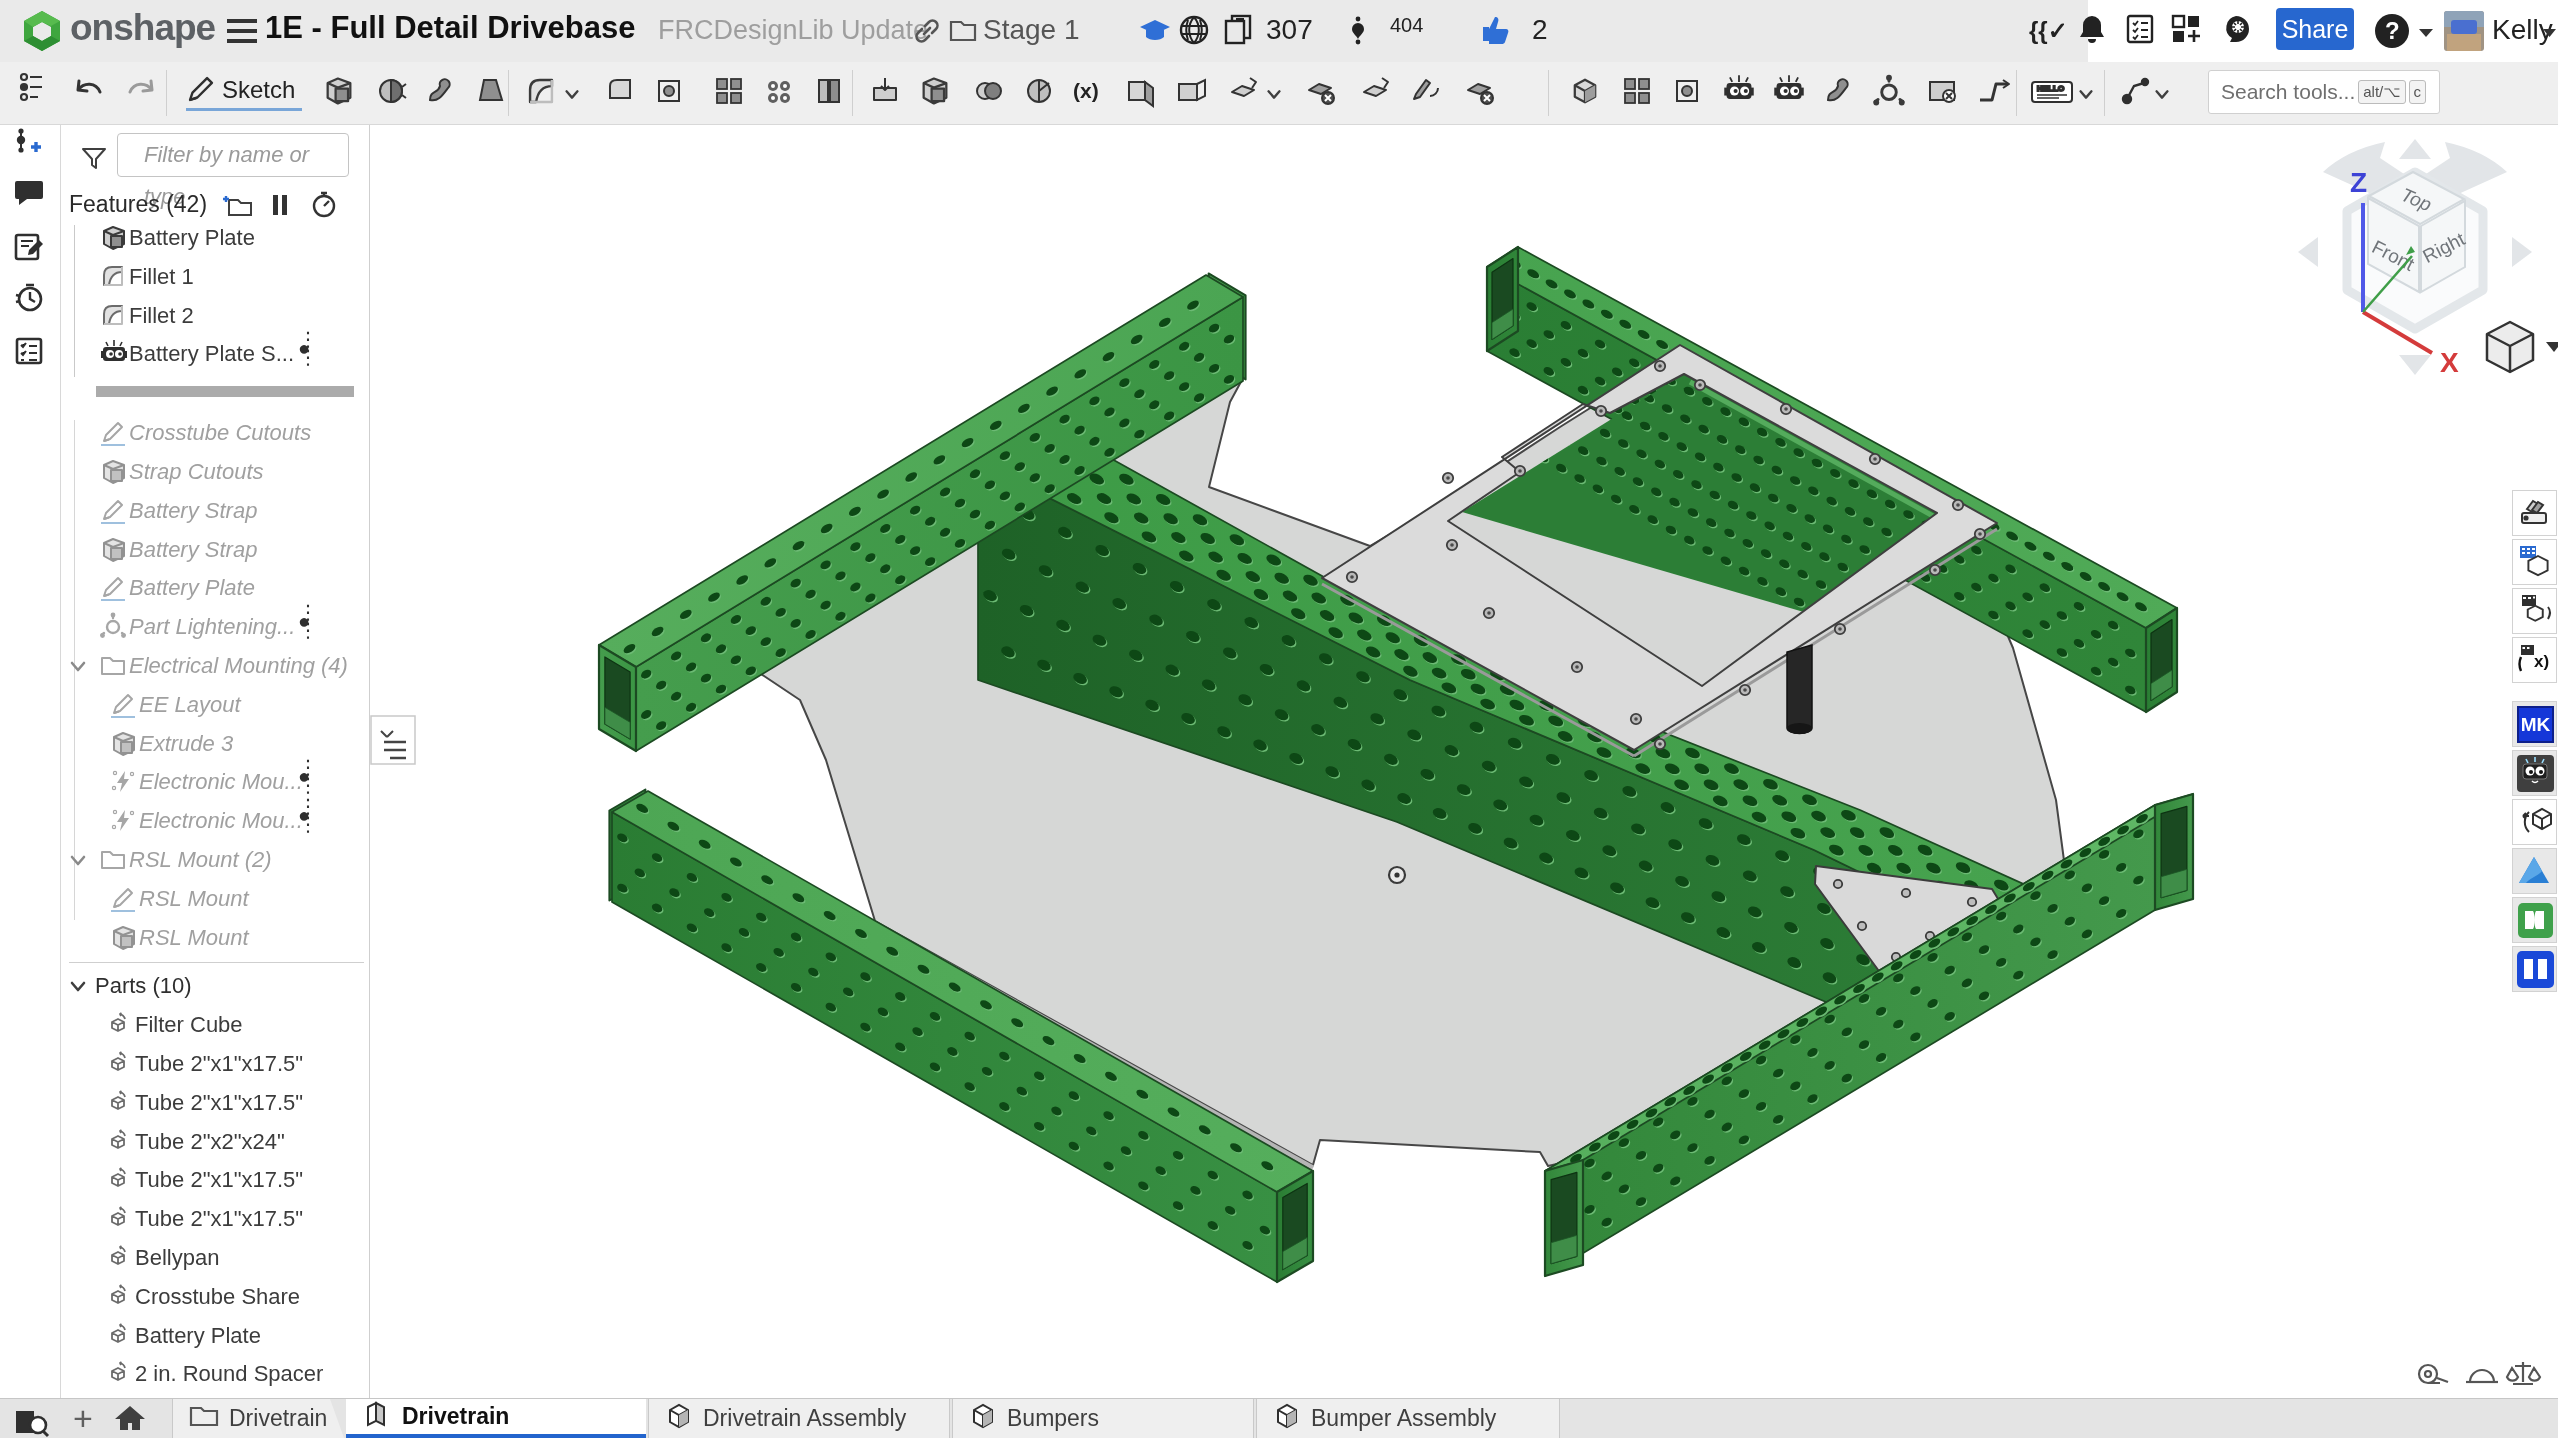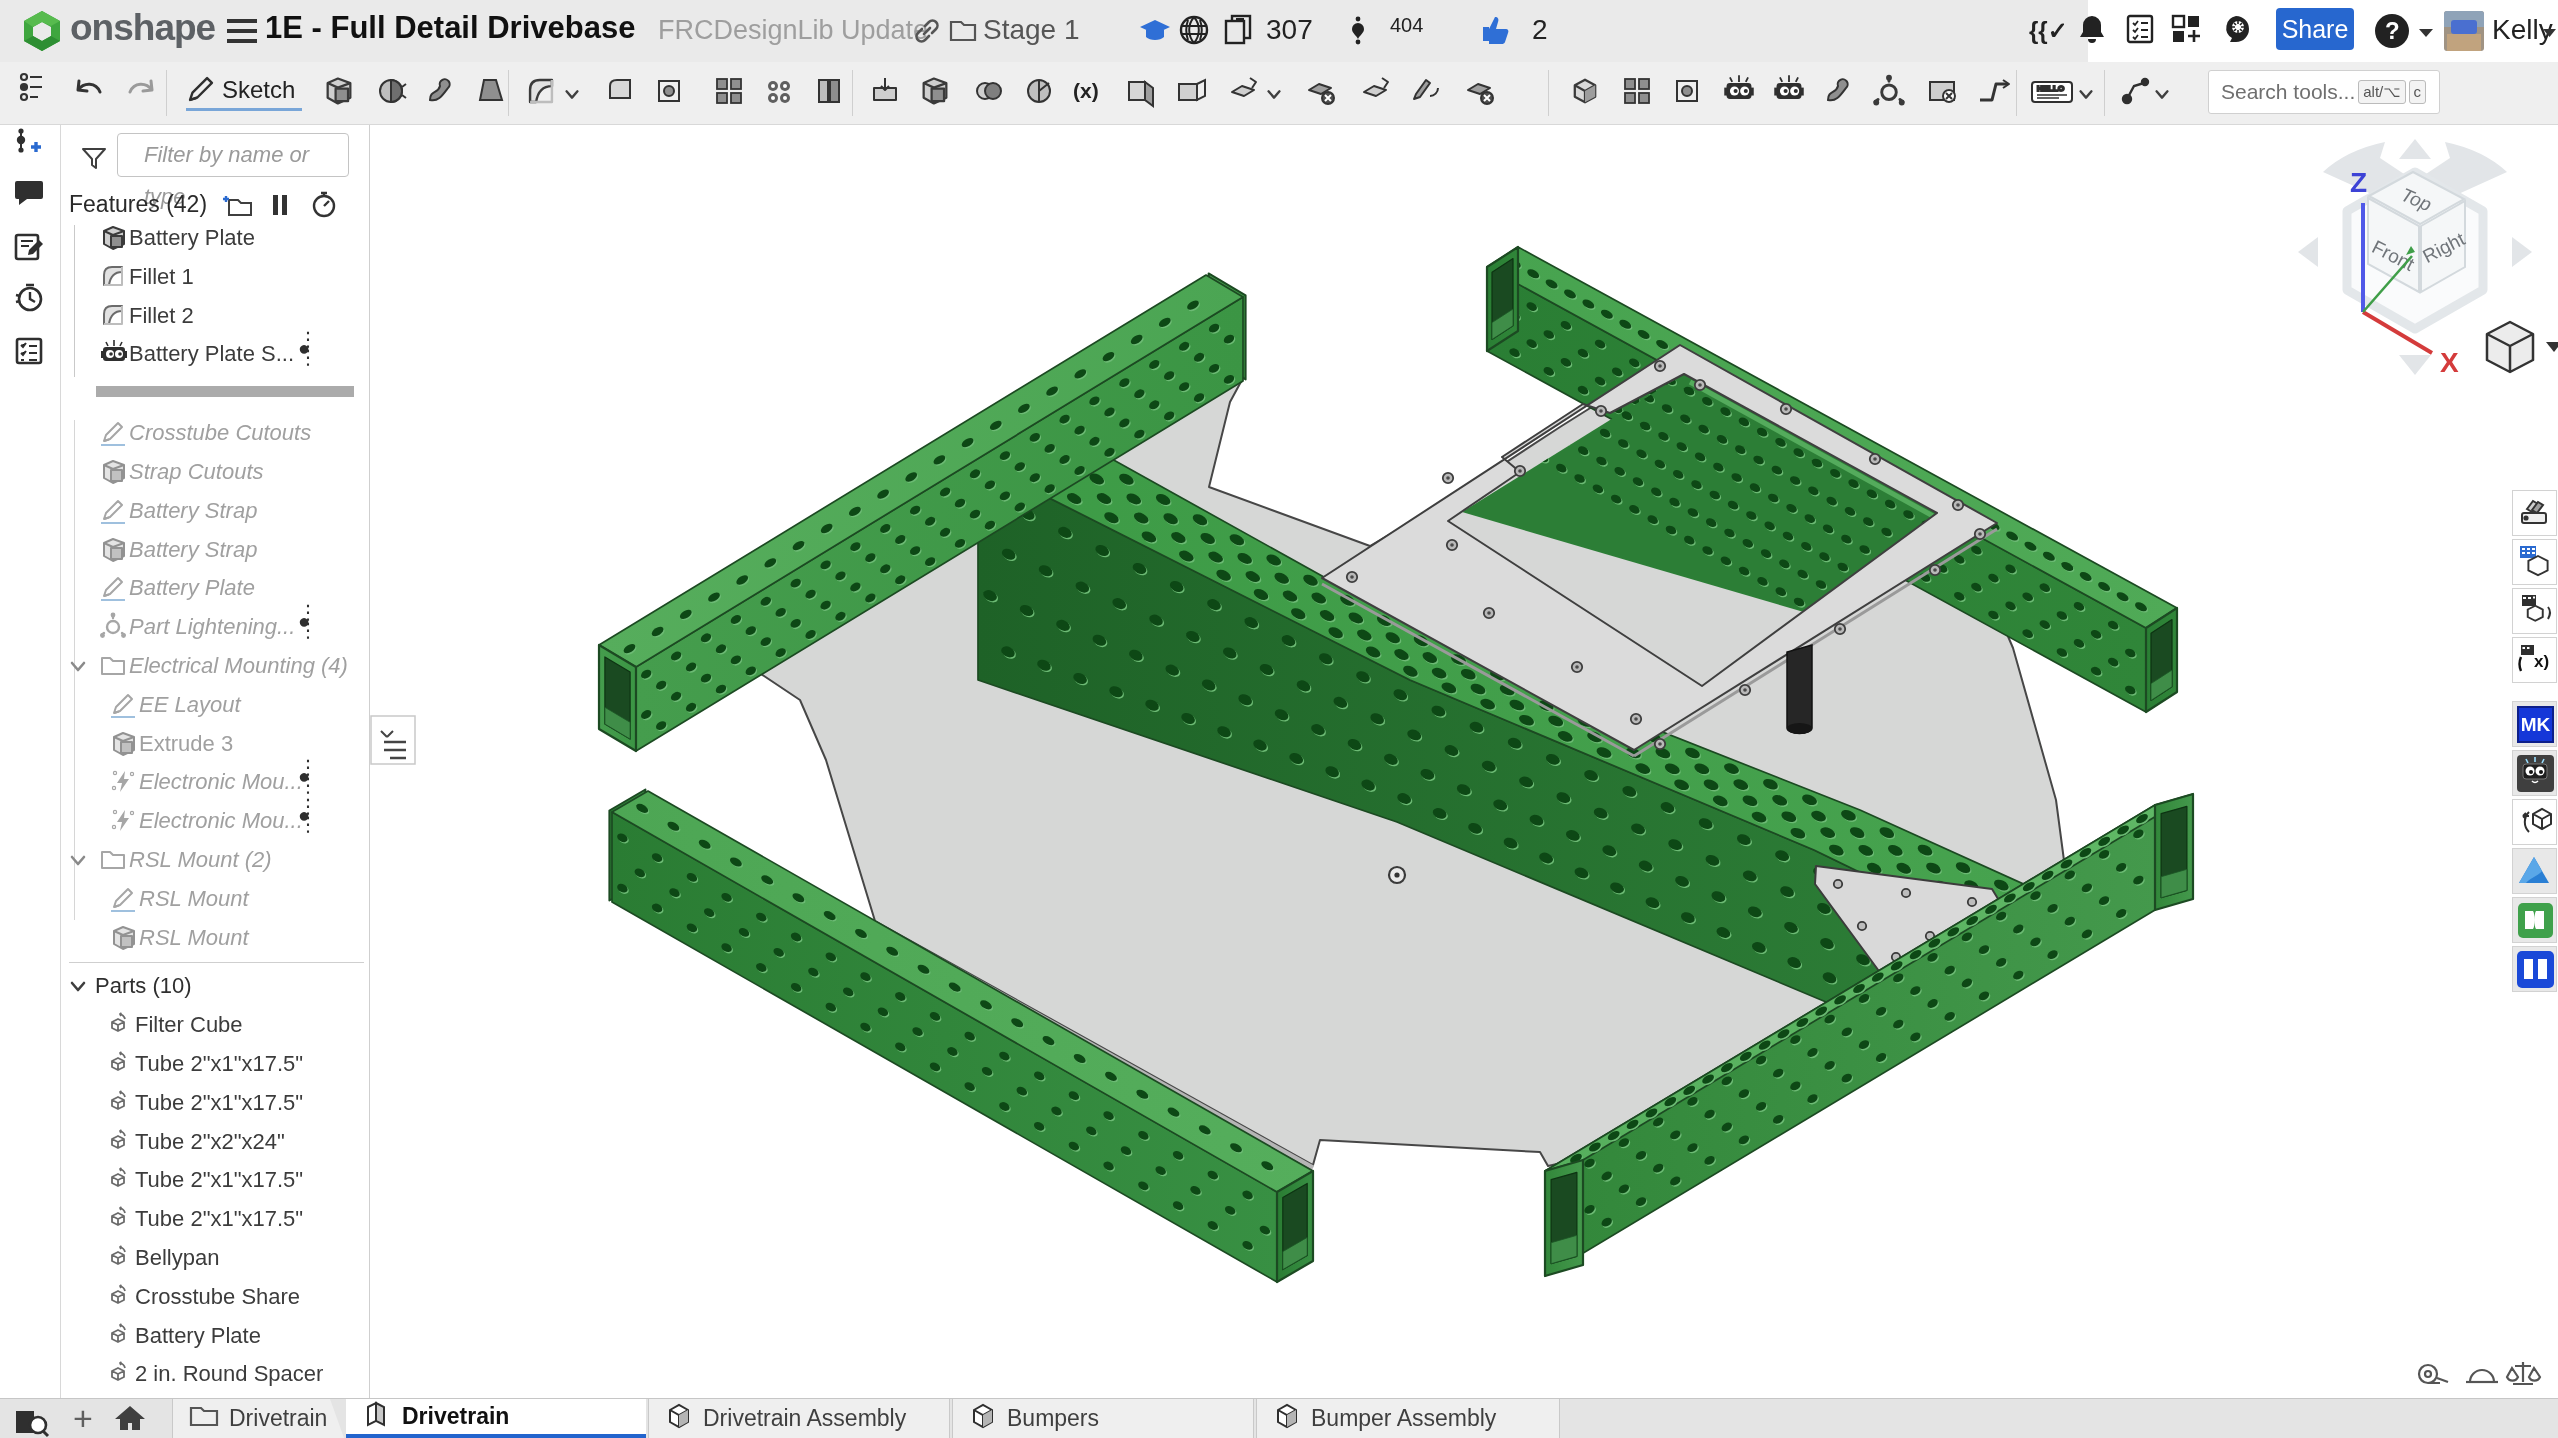--- a/index.html
+++ b/index.html
@@ -528,21 +528,21 @@
       </svg></div>
 <div style="position:absolute;left:50px;top:590.8000000000001px;width:24px;height:2px;background:#9fc0de"></div>
 <div style="position:absolute;left:78px;top:566.8000000000001px;font-size:22px;font-style:italic;color:#a0a0a0;white-space:nowrap">EE Layout</div>
 <div style="position:absolute;left:48px;top:603.6px;opacity:.55"><svg width="30" height="30" viewBox="0 0 30 30" style="">
         <g transform="scale(1.0)" stroke="#3a3a3a" stroke-width="2" fill="#cfcfcf" stroke-linejoin="round">
           <path d="M5 8 L14 4 L25 8 L25 21 L14 26 L5 21 Z"></path>
           <path d="M5 8 L14 12 L25 8 M14 12 L14 26" fill="none"></path>
           <rect x="12" y="13" width="11" height="11" fill="#8f8f8f" stroke="#3a3a3a"></rect>
         </g>
       </svg></div>
-<div style="position:absolute;left:78px;top:605.6px;font-size:22px;color:#a0a0a0;white-space:nowrap">Extrude 3</div>
+<div style="position:absolute;left:78px;top:605.6px;font-size:22px;font-style:italic;color:#a0a0a0;white-space:nowrap">Extrude 3</div>
 <div style="position:absolute;left:48px;top:642.4px;"><svg width="28" height="28" viewBox="0 0 28 28" style="">
         <g transform="scale(1.0)">
           <path d="M16 4 L8 16 h5 L11 25 L20 12 h-5 Z" fill="#a6a6a6"></path>
           <circle cx="6" cy="6" r="1.6" fill="none" stroke="#a6a6a6" stroke-width="1.2"></circle>
           <circle cx="23" cy="7" r="1.6" fill="none" stroke="#a6a6a6" stroke-width="1.2"></circle>
           <circle cx="5" cy="21" r="1.6" fill="none" stroke="#a6a6a6" stroke-width="1.2"></circle>
         </g>
       </svg></div>
 <div style="position:absolute;left:78px;top:644.4px;font-size:22px;font-style:italic;color:#a0a0a0;white-space:nowrap">Electronic Mou...</div>
 <div style="position:absolute;left:237px;top:638.4px;color:#2f2f2f;font-size:20px;letter-spacing:0;line-height:9px">⋮<br>●<br>⋮</div>

